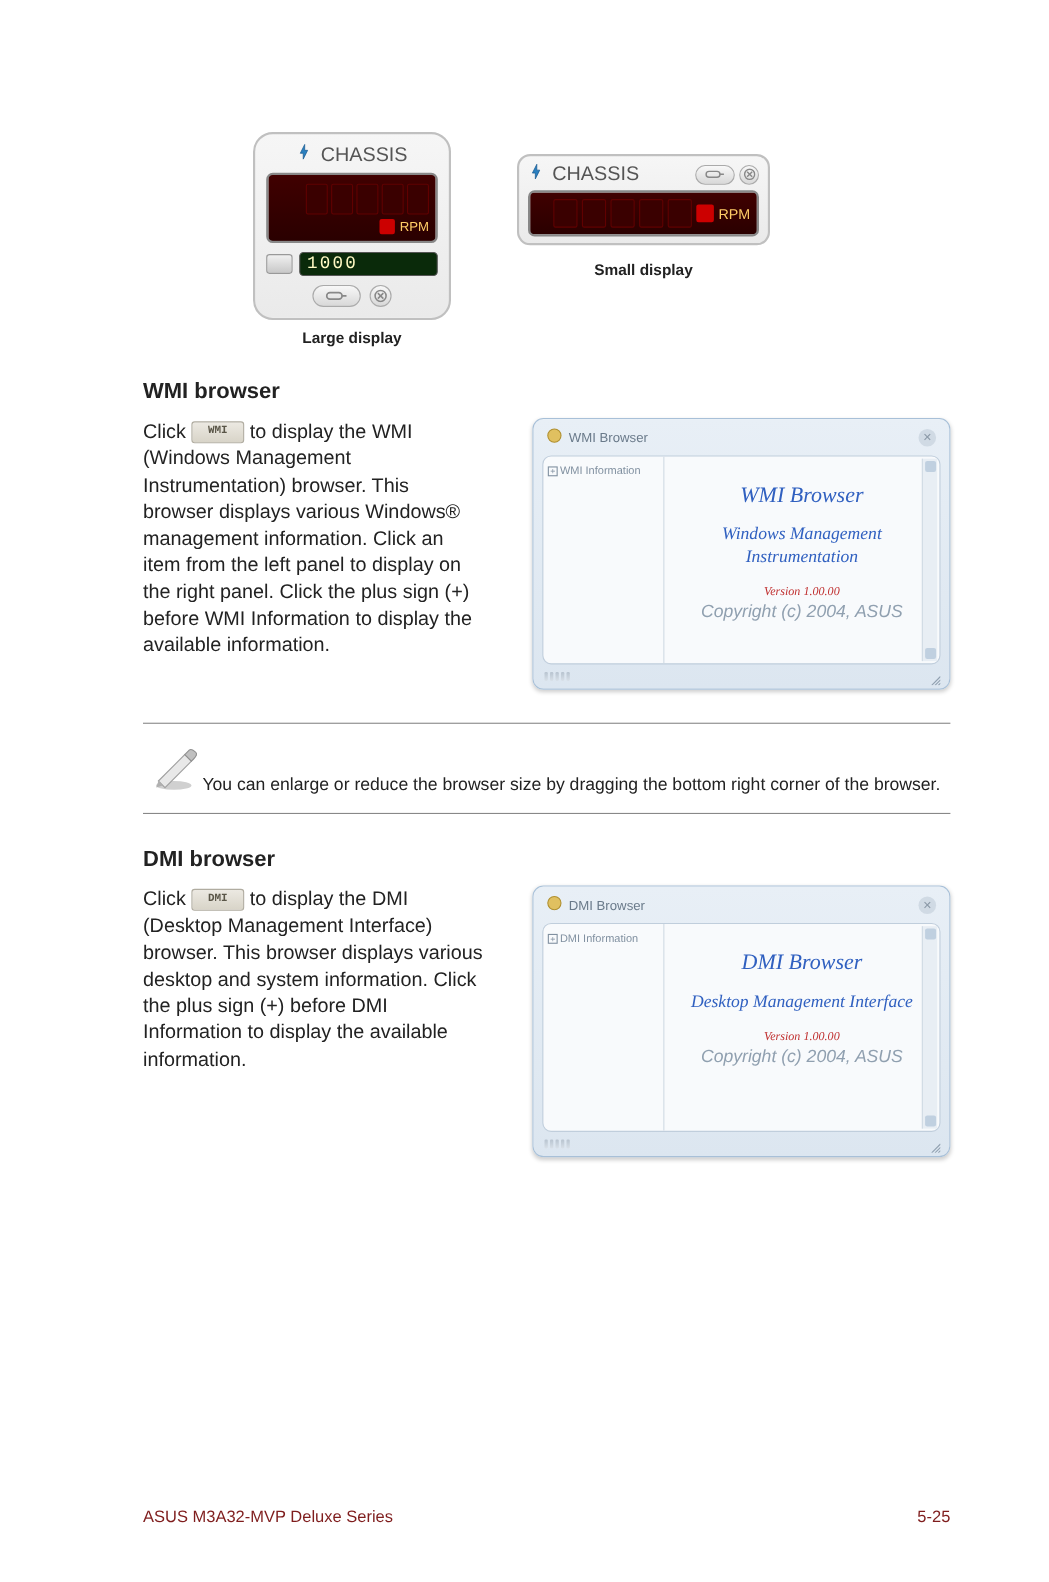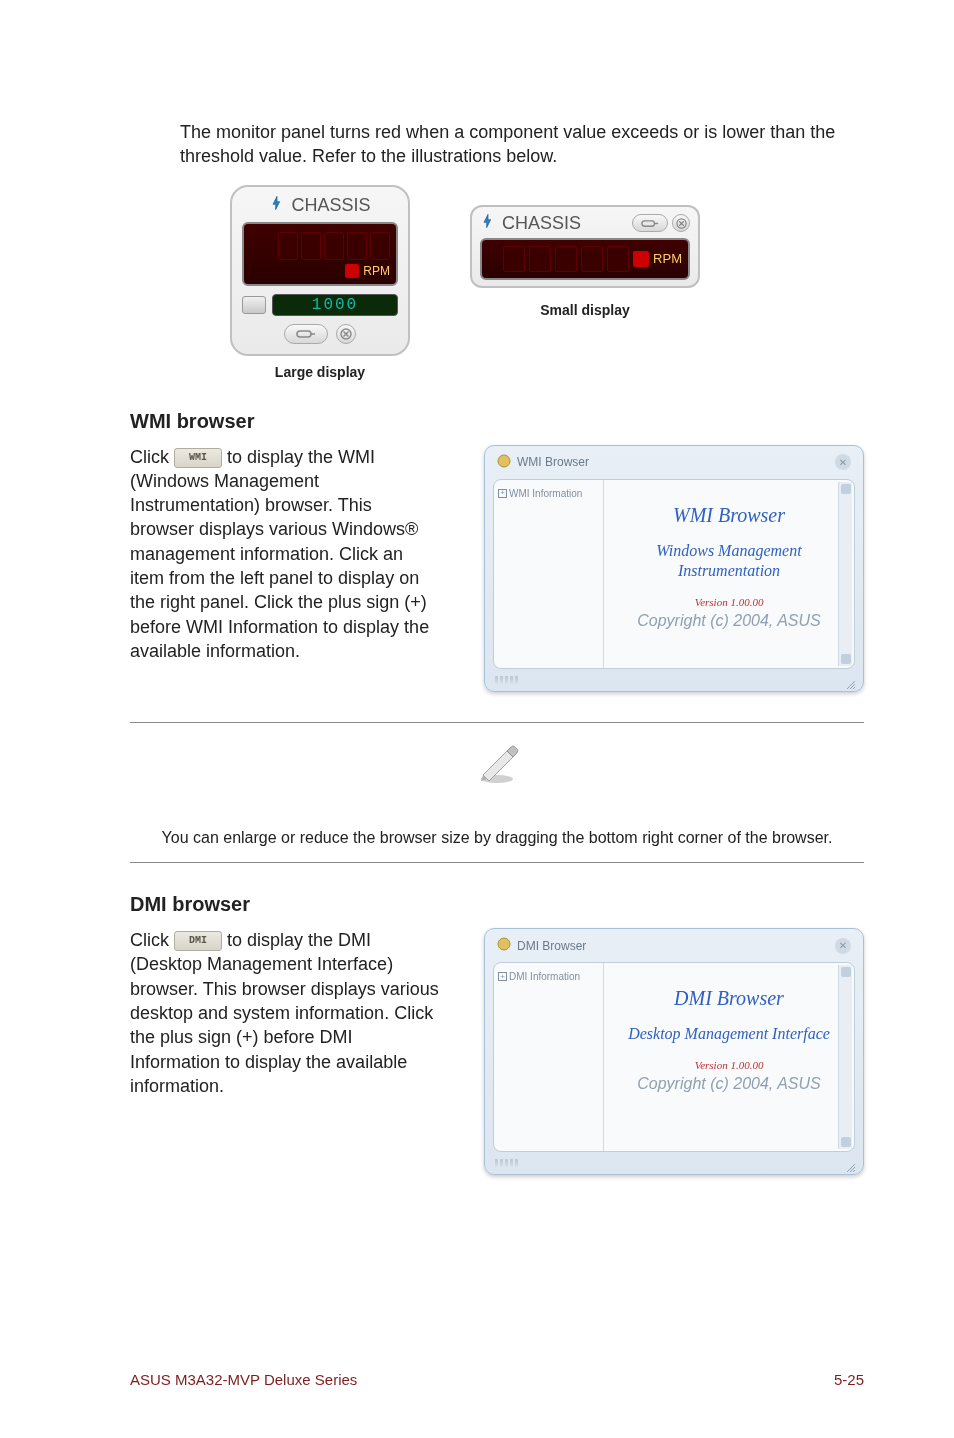--- a/index.html
+++ b/index.html
@@ -19,21 +19,21 @@
   .bolt-icon svg { width:16px; height:16px; }
   .display-dark { background: linear-gradient(#400000,#2a0000); border:2px solid #888; border-radius:6px; padding:8px 6px 6px; position:relative; margin-bottom:8px;}
   .digits-row { display:flex; justify-content:flex-end; gap:3px; margin-bottom:4px;}
   .digit { width:20px; height:28px; background:#3a0000; border:1px solid #600000; border-radius:2px;}
   .rpm-label { display:flex; justify-content:flex-end; gap:2px;}
   .rpm-box { width:14px; height:14px; background:#cc0000; border-radius:2px;}
   .rpm-text { color:#ffcc66; font-size:12px; margin-left:2px; align-self:flex-end;}
   .slider-row { display:flex; align-items:center; gap:6px; margin-bottom:8px;}
   .slider-knob { width:24px; height:18px; background:linear-gradient(#f0f0f0,#c8c8c8); border:1px solid #999; border-radius:3px;}
   .slider-track { flex:1; height:22px; background:#0a2a0a; border:1px solid #555; border-radius:4px; display:flex; align-items:center; padding:0 6px;}
-  .slider-digits { color:#14b8a6; font-family: 'Courier New', monospace; font-size:16px; letter-spacing:2px; flex:1; text-align:center;}
+  .slider-digits { color:#fef9c3; font-family: 'Courier New', monospace; font-size:16px; letter-spacing:2px; flex:1; text-align:left;}
   .ctrl-row { display:flex; justify-content:center; gap:8px;}
   .round-pill { width:44px; height:20px; border-radius:10px; background:linear-gradient(#f8f8f8,#d8d8d8); border:1px solid #aaa; display:flex; align-items:center; justify-content:center;}
   .round-btn { width:20px; height:20px; border-radius:50%; background:linear-gradient(#f8f8f8,#d8d8d8); border:1px solid #aaa; display:flex; align-items:center; justify-content:center;}
   
   .sm-frame { width:230px; border:2px solid #c0c0c0; border-radius:12px; background:linear-gradient(#f6f6f6,#eaeaea); padding:6px 8px;}
   .sm-top { display:flex; align-items:center; justify-content:space-between; margin-bottom:4px;}
   .sm-title-group { display:flex; align-items:center; gap:6px;}
   .sm-title { color:#555; font-size:18px;}
   .sm-ctrls { display:flex; align-items:center; gap:4px;}
   .sm-display { background:linear-gradient(#400000,#2a0000); border:2px solid #888; border-radius:6px; padding:6px; display:flex; align-items:center; justify-content:flex-end; gap:4px;}
@@ -57,35 +57,34 @@
   .bw-heading { font-family:'Comic Sans MS', cursive; font-style:italic; color:#3060c0; font-size:20px; margin:10px 0 14px;}
   .bw-sub { font-family:'Comic Sans MS', cursive; font-style:italic; color:#3060c0; font-size:16px; line-height:1.3; margin-bottom:14px;}
   .bw-ver { font-family:'Comic Sans MS', cursive; font-style:italic; color:#c03030; font-size:11px; margin-bottom:4px;}
   .bw-copy { font-style:italic; color:#90a0b0; font-size:16px;}
   .bw-scroll { position:absolute; right:2px; top:2px; width:14px; height:calc(100% - 4px); background:#e8eef4; border-left:1px solid #d0dae4; display:flex; flex-direction:column; justify-content:space-between; align-items:center; padding:2px 0;}
   .bw-scroll-btn { width:10px; height:10px; background:#c0d0e0; border-radius:2px;}
   .bw-footer { height:14px; display:flex; align-items:center; padding-left:6px; gap:2px;}
   .bw-grip { width:3px; height:8px; background:linear-gradient(#b8c4d0,#d8e0e8); border-radius:1px;}
   .bw-expand { margin-left:auto; width:10px; height:10px; margin-right:4px;}
   
-  .note-row { display:flex; align-items:center; gap:38px; border-top:1px solid #888; border-bottom:1px solid #888; padding:14px 4px; margin:30px 0 30px 0;flex-direction:column;}
+  .note-row { display:flex; align-items:flex-end; gap:2px; border-top:1px solid #888; border-bottom:1px solid #888; padding:14px 4px; margin:30px 0 30px 0;}
   .note-icon { width:48px; flex-shrink:0;}
   .note-text { font-size:16px; line-height:1.35;}
   
   .page-footer { display:flex; justify-content:space-between; font-size:15px; color:#7f1d1d; border-top:none; padding-top:20px;}
   .tree-node { display:flex; align-items:center; gap:2px; color:#8090a0;}
   .tree-box { width:9px; height:9px; border:1px solid #8090a0; display:inline-flex; align-items:center; justify-content:center; font-size:8px; line-height:1;}
 </style>
 </head>
 <body>
 
 <div class="page">
   <div class="content">
 
-    <div class="body-text">The monitor panel turns red when a component value exceeds or is lower than the threshold value. Refer to the illustrations below.</div>
 
     <div class="gauge-row">
 
       <div class="gauge-large">
         <div class="lg-frame">
           <div class="lg-title-row">
             <span class="bolt-icon">
               <svg viewBox="0 0 24 24">
                   <path d="M12 2 L12 10 L16 10 L10 22 L10 14 L6 14 Z" fill="#2a80c0" stroke="#1a5a90" stroke-width="1"></path>
                 </svg>

